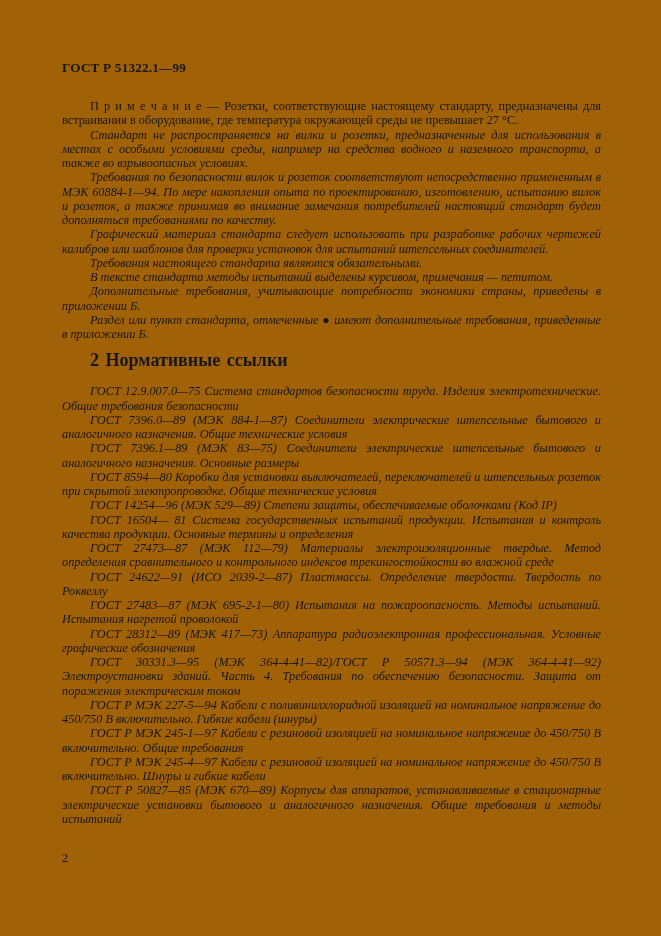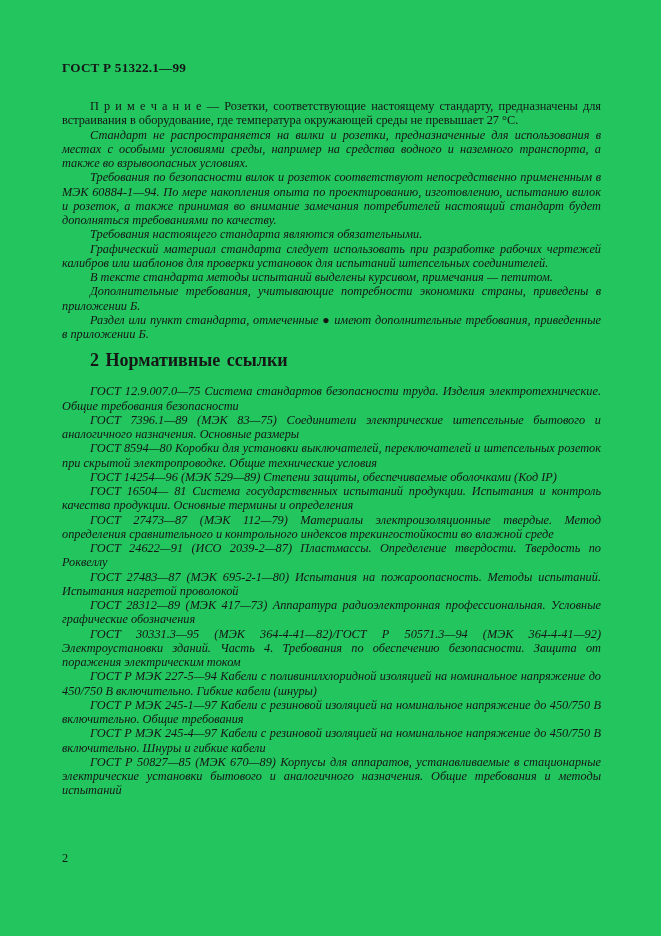--- a/index.html
+++ b/index.html
@@ -7,21 +7,21 @@
   body {
     width: 661px;
     height: 936px;
     background: #ffffff;
     font-family: "Liberation Serif", "DejaVu Serif", serif;
   }
   .page {
     position: relative;
     width: 661px;
     height: 936px;
-    background: #22c55e;
+    background: #a16207;
     color: #161616;
     overflow: hidden;
   }
   .content {
     position: absolute;
     left: 62px;
     top: 60px;
     width: 539px;
   }
   .doc-header {
@@ -67,29 +67,30 @@
 
 <div class="page">
   <div class="content">
 
     <div class="doc-header">ГОСТ Р 51322.1—99</div>
 
     <div class="text-block">
       <p class="note-para">П р и м е ч а н и е — Розетки, соответствующие настоящему стандарту, предназначены для встраивания в оборудование, где температура окружающей среды не превышает 27 °С.</p>
       <p class="para">Стандарт не распространяется на вилки и розетки, предназначенные для использования в местах с особыми условиями среды, например на средства водного и наземного транспорта, а также во взрывоопасных условиях.</p>
       <p class="para">Требования по безопасности вилок и розеток соответствуют непосредственно примененным в МЭК 60884-1—94. По мере накопления опыта по проектированию, изготовлению, испытанию вилок и розеток,  а также принимая во внимание замечания потребителей настоящий стандарт будет дополняться требованиями по качеству.</p>
+      <p class="para">Графический материал стандарта следует использовать при разработке рабочих чертежей калибров или шаблонов для проверки установок для испытаний штепсельных соединителей.</p>
       <p class="para">Требования настоящего стандарта являются обязательными.</p>
-      <p class="para">Графический материал стандарта следует использовать при разработке рабочих чертежей калибров или шаблонов для проверки установок для испытаний штепсельных соединителей.</p>
       <p class="para">В тексте стандарта методы испытаний выделены курсивом, примечания — петитом.</p>
       <p class="para">Дополнительные требования, учитывающие потребности экономики страны, приведены в приложении Б.</p>
       <p class="para">Раздел или пункт стандарта, отмеченные ● имеют дополнительные требования, приведенные в приложении Б.</p>
 
       <h2 class="section-heading">2 Нормативные ссылки</h2>
 
       <p class="para">ГОСТ 12.9.007.0—75 Система стандартов безопасности труда. Изделия электротехнические. Общие требования безопасности</p>
+      <p class="para">ГОСТ 7396.0—89 (МЭК 884-1—87) Соединители электрические штепсельные бытового и аналогичного назначения. Общие технические условия</p>
       <p class="para">ГОСТ 7396.1—89 (МЭК 83—75) Соединители электрические штепсельные бытового и аналогичного назначения. Основные размеры</p>
       <p class="para">ГОСТ 8594—80 Коробки для установки выключателей, переключателей и штепсельных розеток при скрытой электропроводке. Общие технические условия</p>
       <p class="para">ГОСТ 14254—96 (МЭК 529—89) Степени защиты, обеспечиваемые оболочками (Код IP)</p>
       <p class="para">ГОСТ 16504— 81 Система государственных испытаний продукции. Испытания и контроль качества продукции. Основные термины и определения</p>
       <p class="para">ГОСТ 27473—87 (МЭК 112—79) Материалы электроизоляционные твердые. Метод определения сравнительного и контрольного индексов трекингостойкости во влажной среде</p>
       <p class="para">ГОСТ 24622—91 (ИСО 2039-2—87) Пластмассы. Определение твердости. Твердость по Роквеллу</p>
       <p class="para">ГОСТ 27483—87 (МЭК 695-2-1—80) Испытания на пожароопасность. Методы испытаний. Испытания нагретой проволокой</p>
       <p class="para">ГОСТ 28312—89 (МЭК 417—73) Аппаратура радиоэлектронная профессиональная. Условные графические обозначения</p>
       <p class="para">ГОСТ 30331.3—95 (МЭК 364-4-41—82)/ГОСТ Р 50571.3—94 (МЭК 364-4-41—92) Электроустановки зданий. Часть 4. Требования по обеспечению безопасности. Защита от поражения электрическим током</p>
       <p class="para">ГОСТ Р МЭК 227-5—94 Кабели с поливинилхлоридной изоляцией на номинальное напряжение до 450/750 В включительно. Гибкие кабели (шнуры)</p>

